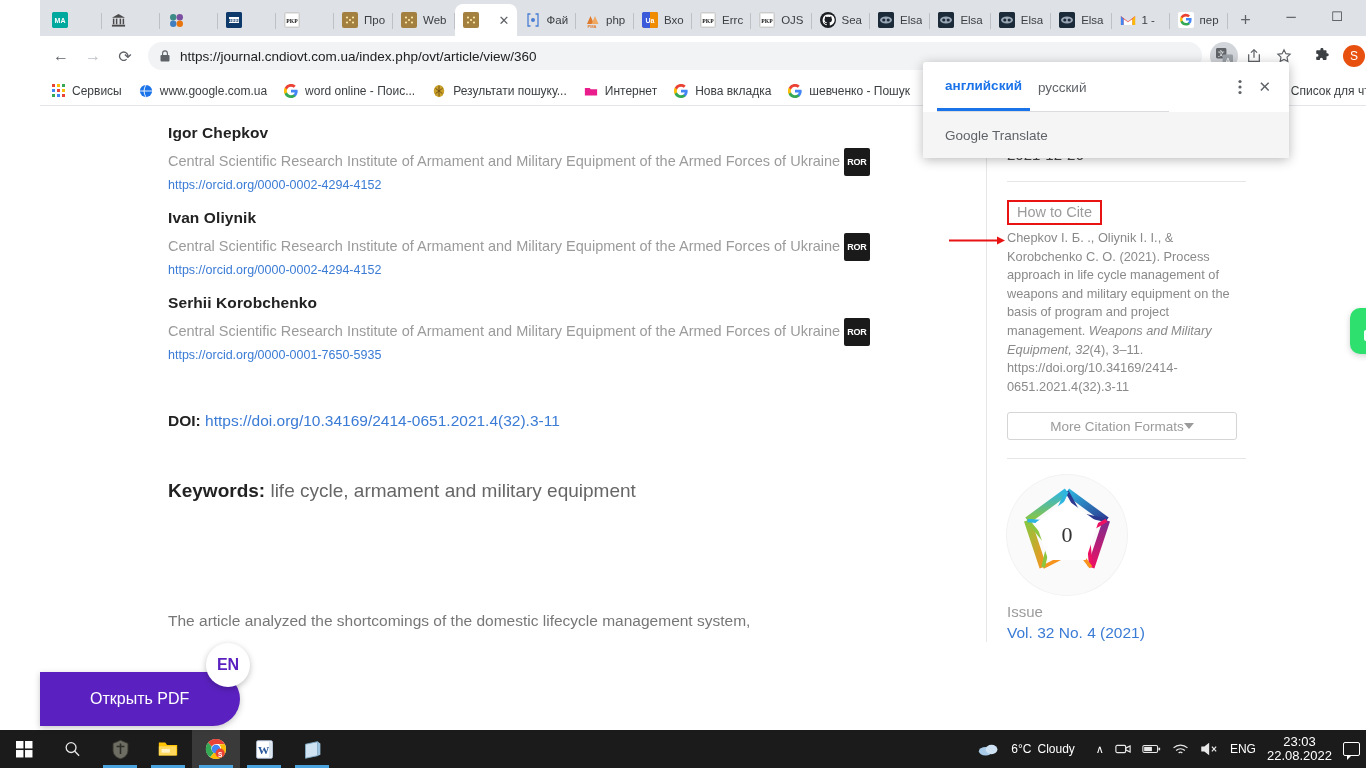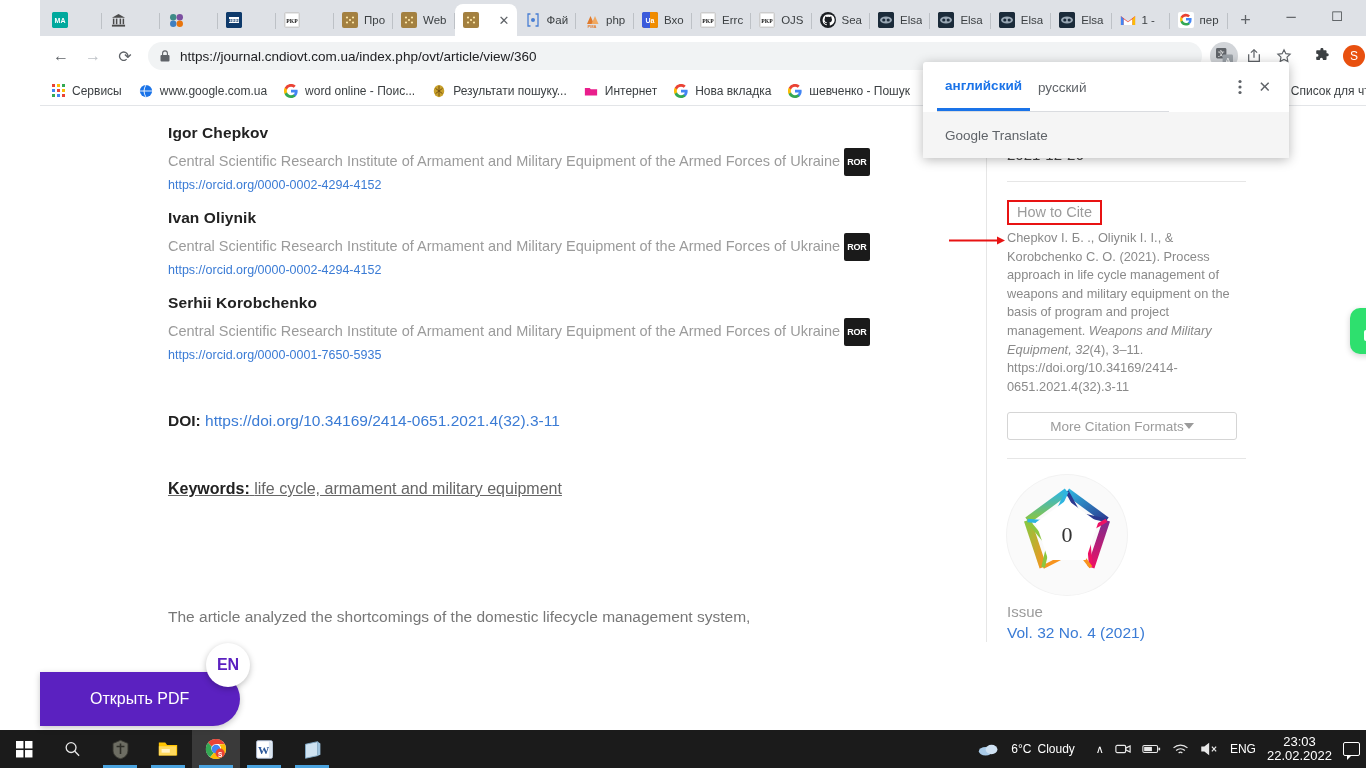--- a/index.html
+++ b/index.html
@@ -125,21 +125,21 @@
   .ror-badge {
     display: inline-block; background: #1a1a1a; color: #fff; font-size: 9px;
     font-weight: bold; padding: 1px 3px; border-radius: 2px; vertical-align: 1px;
     letter-spacing: -.2px;
   }
   .author-orcid { font-size: 12.5px; color: #3a7bd5; margin-top: 2px; }
 
   .doi-line { margin-top: 50px; font-size: 15.5px; color: #222; }
   .doi-line b { font-weight: 700; }
   .doi-line a { color: #3a7bd5; text-decoration: none; }
-  .kw-line { margin-top: 50px; font-size: 16px; color: #666; text-decoration: underline; }
+  .kw-line { margin-top: 50px; font-size: 19px; color: #666; }
   .kw-line b { color: #222; font-weight: 700; }
   .abstract-line { margin-top: 110px; font-size: 15.5px; color: #777; }
 
   .side-sep { height: 1px; background: #e6e6e6; margin: 0 0 0 0; }
   .side-block { padding: 18px 0; }
   .side-h { font-size: 15px; color: #9b9b9b; margin-bottom: 4px; }
   .side-val { font-size: 15px; color: #444; }
 
   .howto-box {
     border: 2px solid #e81313; display: inline-block; padding: 2px 8px 3px 8px;
@@ -866,17 +866,17 @@
     </span>
     <span>
       <svg width="19" height="14" viewBox="0 0 20 14" fill="none" stroke="#e8e8e8" stroke-width="1.3">
           <path d="M2 5h3l4-3.2v10.4L5 9H2z" fill="#e8e8e8"></path>
           <path d="M12.5 4.5l4.5 5M17 4.5l-4.5 5"></path>
         </svg>
     </span>
     <span>ENG</span>
     <span class="tray-clock">
       <div>23:03</div>
-      <div>22.02.2022</div>
+      <div>22.08.2022</div>
     </span>
     <span class="notif-box"></span>
   </div>
 </div>
 
 </body></html>

